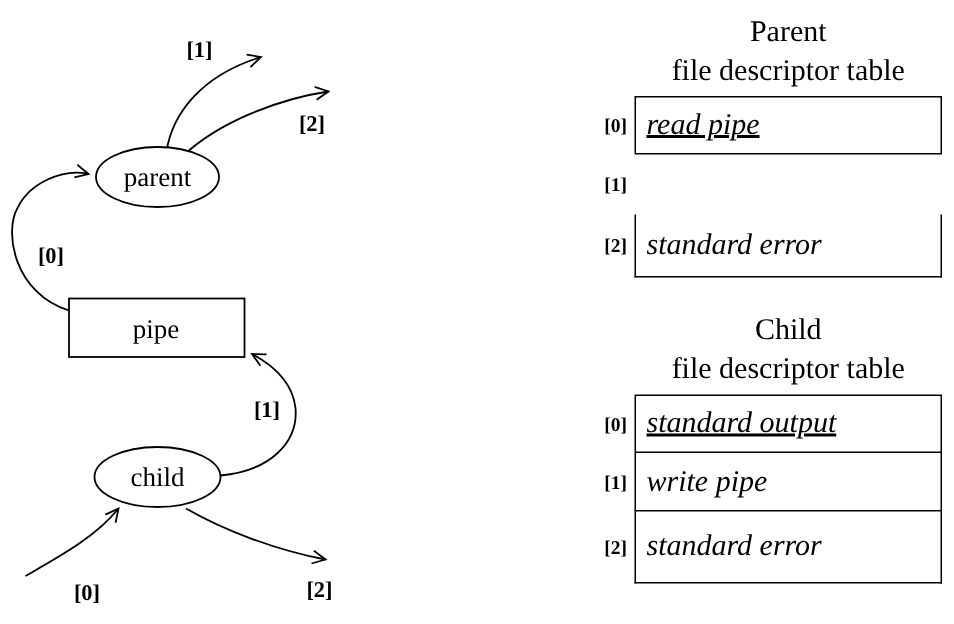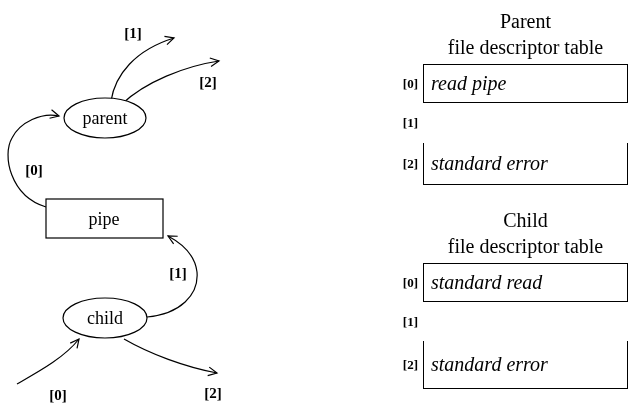--- a/index.html
+++ b/index.html
@@ -68,20 +68,21 @@
     border-right: 1.5px solid #000000;
     border-bottom: 1.5px solid #000000;
     display: flex;
     align-items: center;
     padding-left: 7px;
     font-style: italic;
     font-size: 20px;
   }
   .fd-row:first-child .fd-cell {
     border-top: 1.5px solid #000000;
+    text-decoration: underline;
   }
 </style>
 </head>
 <body>
 
 <div id="canvas">
 
   <svg id="diagram-svg" width="320" height="416" viewBox="0 0 320 416">
     <defs>
       <marker id="arrowhead" viewBox="0 0 12 12" refX="10" refY="6" markerWidth="13" markerHeight="13" orient="auto" markerUnits="userSpaceOnUse">
@@ -133,24 +134,25 @@
   </div>
 
   <div class="fd-table" style="left:395px; top:207px;">
     <div class="fd-title">
       <div>Child</div>
       <div>file descriptor table</div>
     </div>
     <div class="fd-body">
       <div class="fd-row" style="height:39px;">
         <div class="fd-index">[0]</div>
-        <div class="fd-cell">standard read</div>
+        <div class="fd-cell">standard output</div>
       </div>
       <div class="fd-row" style="height:39px;">
         <div class="fd-index">[1]</div>
+        <div class="fd-cell">write pipe</div>
       </div>
       <div class="fd-row" style="height:48px;">
         <div class="fd-index">[2]</div>
         <div class="fd-cell">standard error</div>
       </div>
     </div>
   </div>
 
 </div>
 

